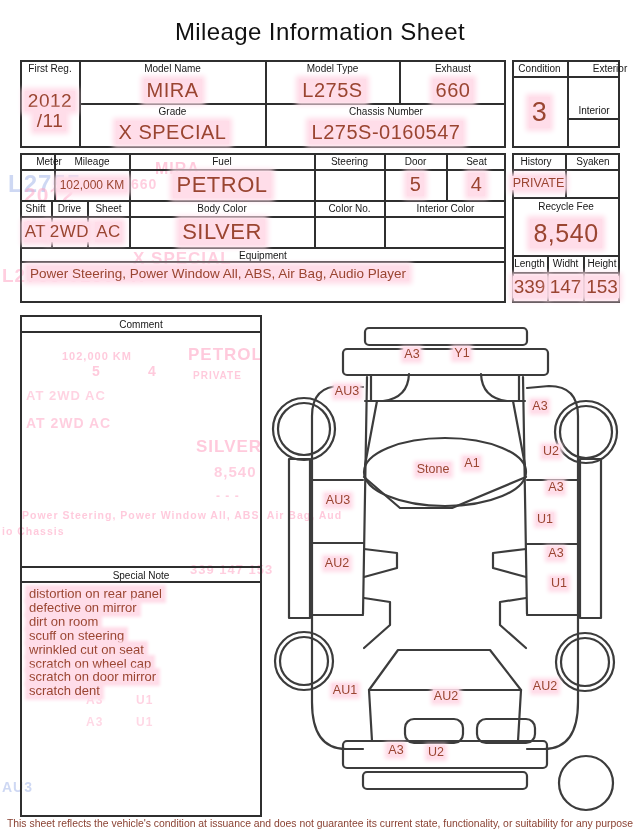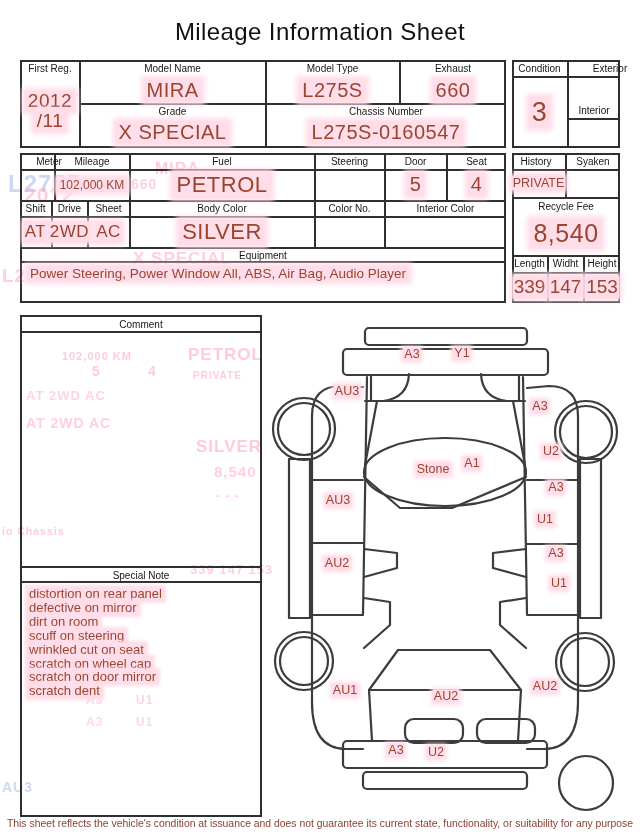--- a/index.html
+++ b/index.html
@@ -42,20 +42,21 @@
     <div class="ghost" style="left: 62px; top: 351px; font-size: 11px; color: rgb(255, 159, 192); opacity: 0.55;">102,000 KM</div>
     <div class="ghost" style="left: 188px; top: 346px; font-size: 17px; color: rgb(255, 159, 192); opacity: 0.55;">PETROL</div>
     <div class="ghost" style="left: 92px; top: 364px; font-size: 14px; color: rgb(255, 159, 192); opacity: 0.55;">5</div>
     <div class="ghost" style="left: 148px; top: 364px; font-size: 14px; color: rgb(255, 159, 192); opacity: 0.55;">4</div>
     <div class="ghost" style="left: 193px; top: 371px; font-size: 10px; color: rgb(255, 159, 192); opacity: 0.55;">PRIVATE</div>
     <div class="ghost" style="left: 26px; top: 389px; font-size: 13px; color: rgb(255, 159, 192); opacity: 0.45;">AT  2WD  AC</div>
     <div class="ghost" style="left: 26px; top: 416px; font-size: 14px; color: rgb(255, 159, 192); opacity: 0.5;">AT  2WD  AC</div>
     <div class="ghost" style="left: 196px; top: 438px; font-size: 17px; color: rgb(255, 159, 192); opacity: 0.55;">SILVER</div>
     <div class="ghost" style="left: 214px; top: 464px; font-size: 15px; color: rgb(255, 159, 192); opacity: 0.5;">8,540</div>
     <div class="ghost" style="left: 216px; top: 490px; font-size: 12px; color: rgb(255, 159, 192); opacity: 0.5;">- - -</div>
+    <div class="ghost" style="left: 22px; top: 510px; font-size: 10.5px; color: rgb(255, 159, 192); opacity: 0.55;">Power Steering, Power Window  All, ABS, Air Bag, Aud</div>
     <div class="ghost" style="left: 2px; top: 526px; font-size: 10.5px; color: rgb(255, 159, 192); opacity: 0.55;">io Chassis</div>
     <div class="ghost" style="left: 190px; top: 563px; font-size: 13px; color: rgb(255, 159, 192); opacity: 0.5;">339  147  153</div>
     <div class="ghost" style="left: 86px; top: 694px; font-size: 12px; color: rgb(255, 159, 192); opacity: 0.45;">A3</div>
     <div class="ghost" style="left: 136px; top: 694px; font-size: 12px; color: rgb(255, 159, 192); opacity: 0.45;">U1</div>
     <div class="ghost" style="left: 86px; top: 716px; font-size: 12px; color: rgb(255, 159, 192); opacity: 0.4;">A3</div>
     <div class="ghost" style="left: 136px; top: 716px; font-size: 12px; color: rgb(255, 159, 192); opacity: 0.4;">U1</div>
     <div class="ghost" style="left: 2px; top: 780px; font-size: 14px; color: rgb(159, 178, 232); opacity: 0.5;">AU3</div>
   </div>
 
 <div class="title">Mileage Information Sheet</div>

